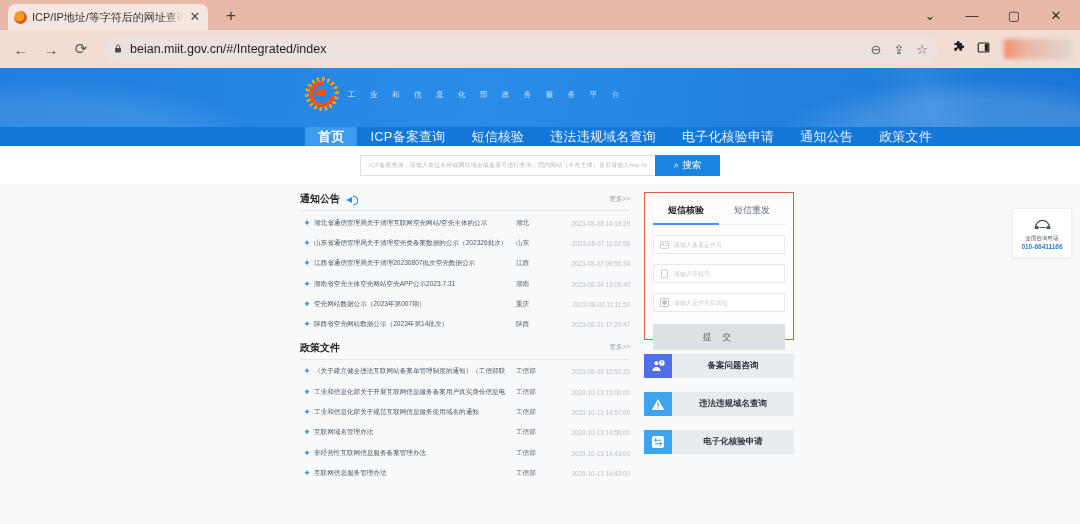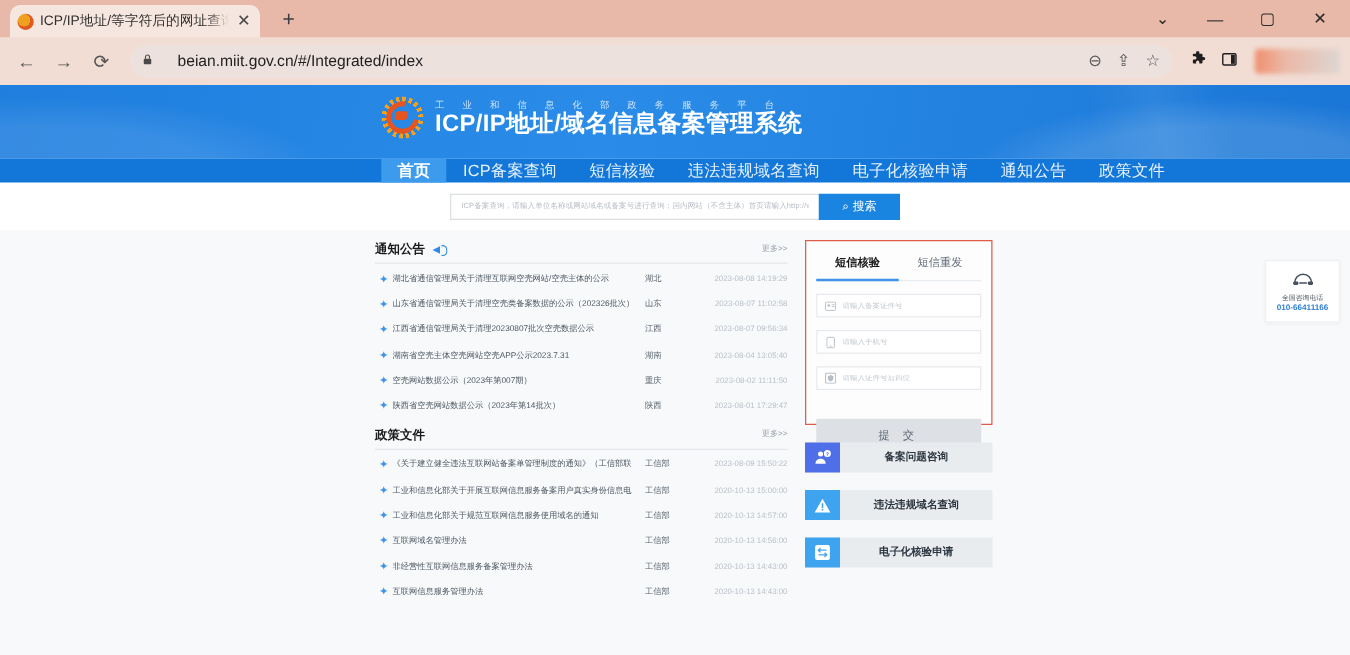--- a/index.html
+++ b/index.html
@@ -54,21 +54,21 @@
     height: 38px; background: #f2ddd4; display: flex; align-items: center;
     padding: 0 8px; gap: 4px;
   }
   .navbtn {
     width: 26px; height: 26px; display: flex; align-items: center;
     justify-content: center; font-size: 15px; color: #555; cursor: pointer;
     border-radius: 50%;
   }
   .omnibox {
     flex: 1 1 auto; height: 26px; background: #ece1dc; border-radius: 13px;
-    display: flex; align-items: center; padding: 0 10px; gap: 20px;
+    display: flex; align-items: center; padding: 0 10px; gap: 8px;
     margin: 0 6px; min-width: 0;
   }
   .lock-ico { font-size: 10px; color: #4a4a4a; }
   .url { font-size: 12.5px; color: #1f1f1f; white-space: nowrap; }
   .omni-icons { margin-left: auto; display: flex; gap: 12px; align-items: center; }
   .omni-icons span { font-size: 13px; color: #5a5a5a; cursor: pointer; }
   .ext-ico { font-size: 14px; color: #222; cursor: pointer; padding: 0 4px; }
   .profile-blur {
     width: 68px; height: 20px; border-radius: 3px;
     background: linear-gradient(90deg,#f08e6e 0%, #eab8a6 35%, #ded6d2 100%);
@@ -221,21 +221,21 @@
     flex: 0 0 9px; height: 10px; display: flex; align-items: center;
     justify-content: center; color: #b7bdc4;
   }
   .fi svg { display: block; }
   .sms-field input {
     flex: 1 1 auto; border: none; outline: none; font-size: 6px; color: #3c4650;
     font-family: inherit; background: transparent; min-width: 0;
   }
   .sms-field input::placeholder { color: #c3c9d0; }
   .sms-submit {
-    margin-top: 23px; height: 26px; width: 100%; background: #dde1e6;
+    margin-top: 12px; height: 26px; width: 100%; background: #dde1e6;
     border: none; color: #5b646d; font-size: 9px; letter-spacing: 4px;
     cursor: pointer; font-family: Liberation Sans, sans-serif;
   }
 
   
   .svc { margin-top: 14px; display: flex; flex-direction: column; gap: 14px; }
   .svc-btn {
     height: 24px; display: flex; align-items: stretch; cursor: pointer;
     background: #e9ecef;
   }
@@ -318,21 +318,20 @@
 
     <div class="site-header">
       <div class="brand">
         <div class="emblem">
           <div class="ring"></div>
             <div class="core"></div>
             <div class="dot"></div>
         </div>
         <div class="brand-txt">
           <div class="brand-sub">工 业 和 信 息 化 部 政 务 服 务 平 台</div>
-          <div class="brand-main">ICP/IP地址/域名信息备案管理系统</div>
         </div>
       </div>
     </div>
 
     <div class="navbar">
       <div class="nav-inner">
         <div class="nav-item active">首页</div>
         <div class="nav-item">ICP备案查询</div>
         <div class="nav-item">短信核验</div>
         <div class="nav-item">违法违规域名查询</div>

